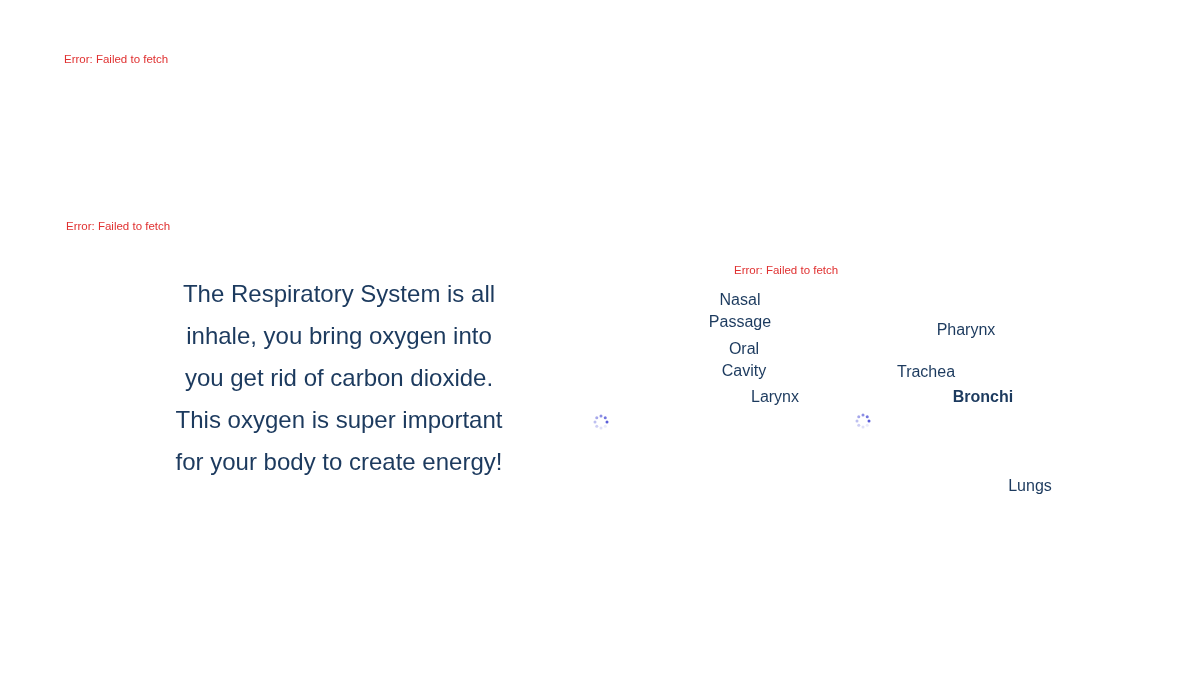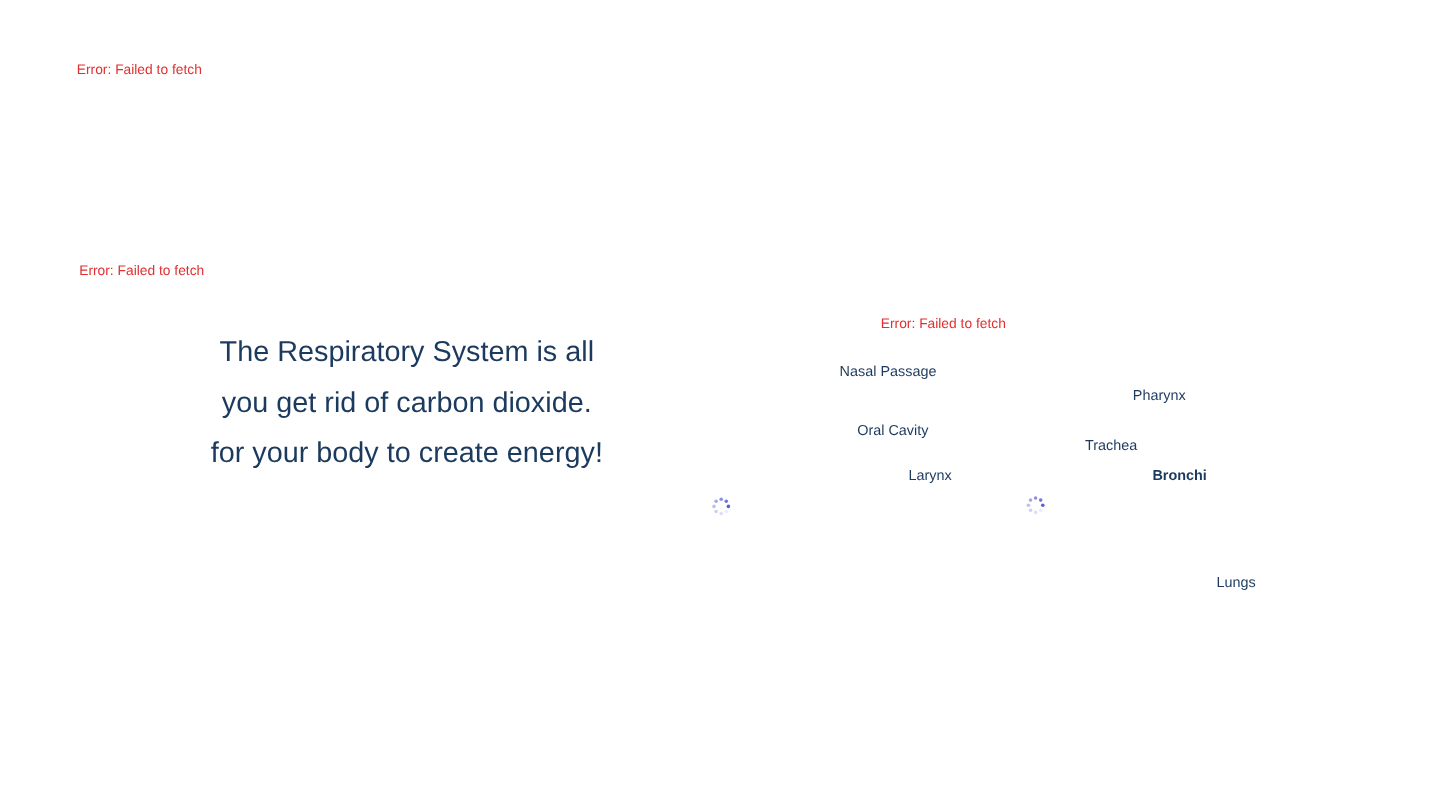--- a/index.html
+++ b/index.html
@@ -52,21 +52,21 @@
     font-weight: 400;
     color: #1c3a5e;
     line-height: 42px;
   }
   .paragraph .pline { white-space: nowrap; }
 
   .anatomy-label {
     position: absolute;
     transform: translate(-50%, -50%);
     text-align: center;
-    font-size: 12px;
+    font-size: 16px;
     line-height: 21.5px;
     font-weight: 400;
     color: #1c3a5e;
   }
   .lbl-nasal-passage { left: 740px;  top: 310px; width: 86px; }
   .lbl-pharynx       { left: 966px;  top: 330px; white-space: nowrap; }
   .lbl-oral-cavity   { left: 744px;  top: 359px; width: 64px; }
   .lbl-trachea       { left: 926px;  top: 372px; white-space: nowrap; }
   .lbl-larynx        { left: 775px;  top: 397px; white-space: nowrap; }
   .lbl-bronchi       { left: 983px;  top: 397px; white-space: nowrap; font-weight: bold; }
@@ -94,21 +94,23 @@
 
 <div id="slide">
 
   <div class="error-msg error-1">Error: Failed to fetch</div>
 
 
   <div class="error-msg error-2">Error: Failed to fetch</div>
 
   <div class="paragraph">
     <div class="pline">The Respiratory System is all</div>
+    <div class="pline">inhale, you bring oxygen into</div>
     <div class="pline">you get rid of carbon dioxide.</div>
+    <div class="pline">This oxygen is super important</div>
     <div class="pline">for your body to create energy!</div>
   </div>
 
   <div class="error-msg error-3">Error: Failed to fetch</div>
 
   <div class="anatomy-label lbl-nasal-passage">Nasal Passage</div>
 
   <div class="anatomy-label lbl-pharynx">Pharynx</div>
 
   <div class="anatomy-label lbl-oral-cavity">Oral Cavity</div>

